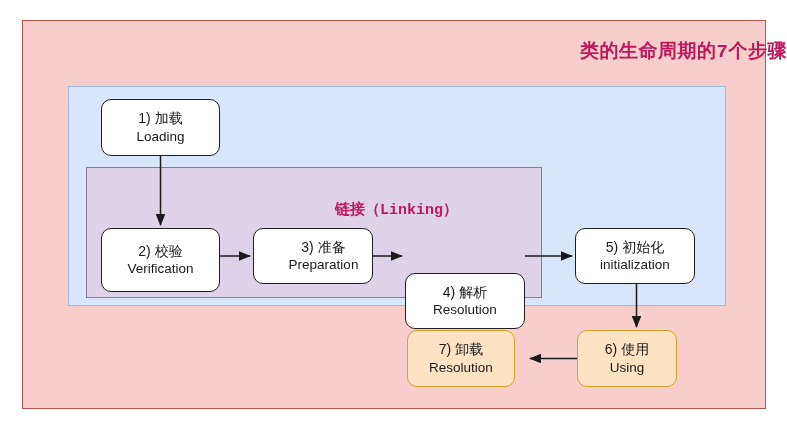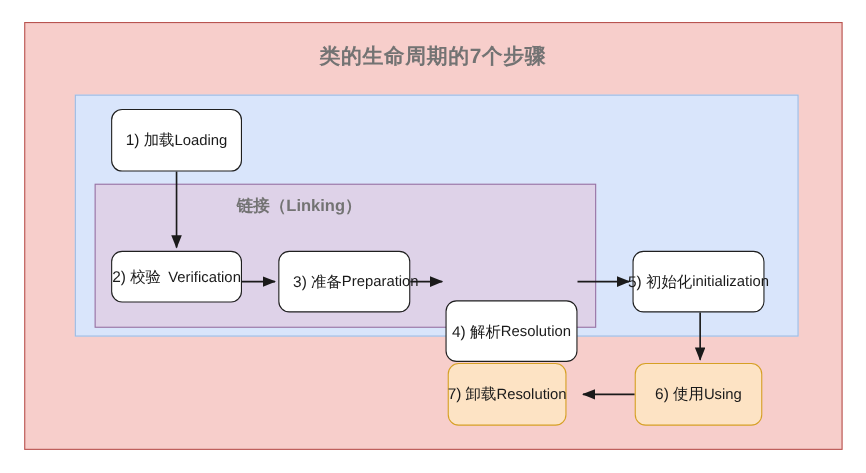--- a/index.html
+++ b/index.html
@@ -44,54 +44,55 @@
     top: 167px;
     width: 456px;
     height: 131px;
     background: #ded2e8;
     border: 1px solid #9673a6;
   }
 
   
   .region-title {
     position: absolute;
-    text-align: center;
-    color: #737373;
+    text-align: right;
+    color: #be185d;
     white-space: nowrap;
+    font-family: Liberation Mono, monospace;
   }
   .title-outer {
     left: 0;
     right: 0;
     top: 38px;
     font-size: 19px;
     font-weight: bold;
     letter-spacing: .5px;
   }
   .title-loading {
     left: 0;
     right: 0;
     top: 106px;
     font-size: 18px;
     font-weight: bold;
   }
   .title-linking {
     left: 86px;
     width: 372px;
-    top: 178px;
+    top: 200px;
     font-size: 15px;
     font-weight: bold;
   }
 
   
   .node {
     position: absolute;
     box-sizing: border-box;
     border-radius: 10px;
     display: flex;
-    flex-direction: row;
+    flex-direction: column;
     align-items: center;
     justify-content: center;
     line-height: 1.32;
     color: #1a1a1a;
     background: #ffffff;
     border: 1.4px solid #1f1f1f;
   }
   .node .cn {
     font-size: 14px;
     white-space: nowrap;
@@ -100,25 +101,25 @@
     font-size: 13.5px;
     white-space: nowrap;
   }
   .node.orange {
     background: #fde3c4;
     border: 1.6px solid #d6a024;
   }
 
   
   .n1 { left: 101px; top: 99px;  width: 119px; height: 57px; }
-  .n2 { left: 101px; top: 228px; width: 119px; height: 47px; justify-content: space-between; }
+  .n2 { left: 101px; top: 228px; width: 119px; height: 64px; }
   .n3 { left: 253px; top: 228px; width: 120px; height: 56px; padding-left: 21px; }
   .n4 { left: 405px; top: 228px; width: 120px; height: 56px; margin-top: 45px; }
   .n5 { left: 575px; top: 228px; width: 120px; height: 56px; }
-  .n6 { left: 577px; top: 330px; width: 116px; height: 57px; }
+  .n6 { left: 577px; top: 330px; width: 100px; height: 57px; }
   .n7 { left: 407px; top: 330px; width: 108px; height: 57px; }
 
   
   .arrow-svg {
     position: absolute;
     left: 0;
     top: 0;
     width: 787px;
     height: 430px;
     pointer-events: none;

